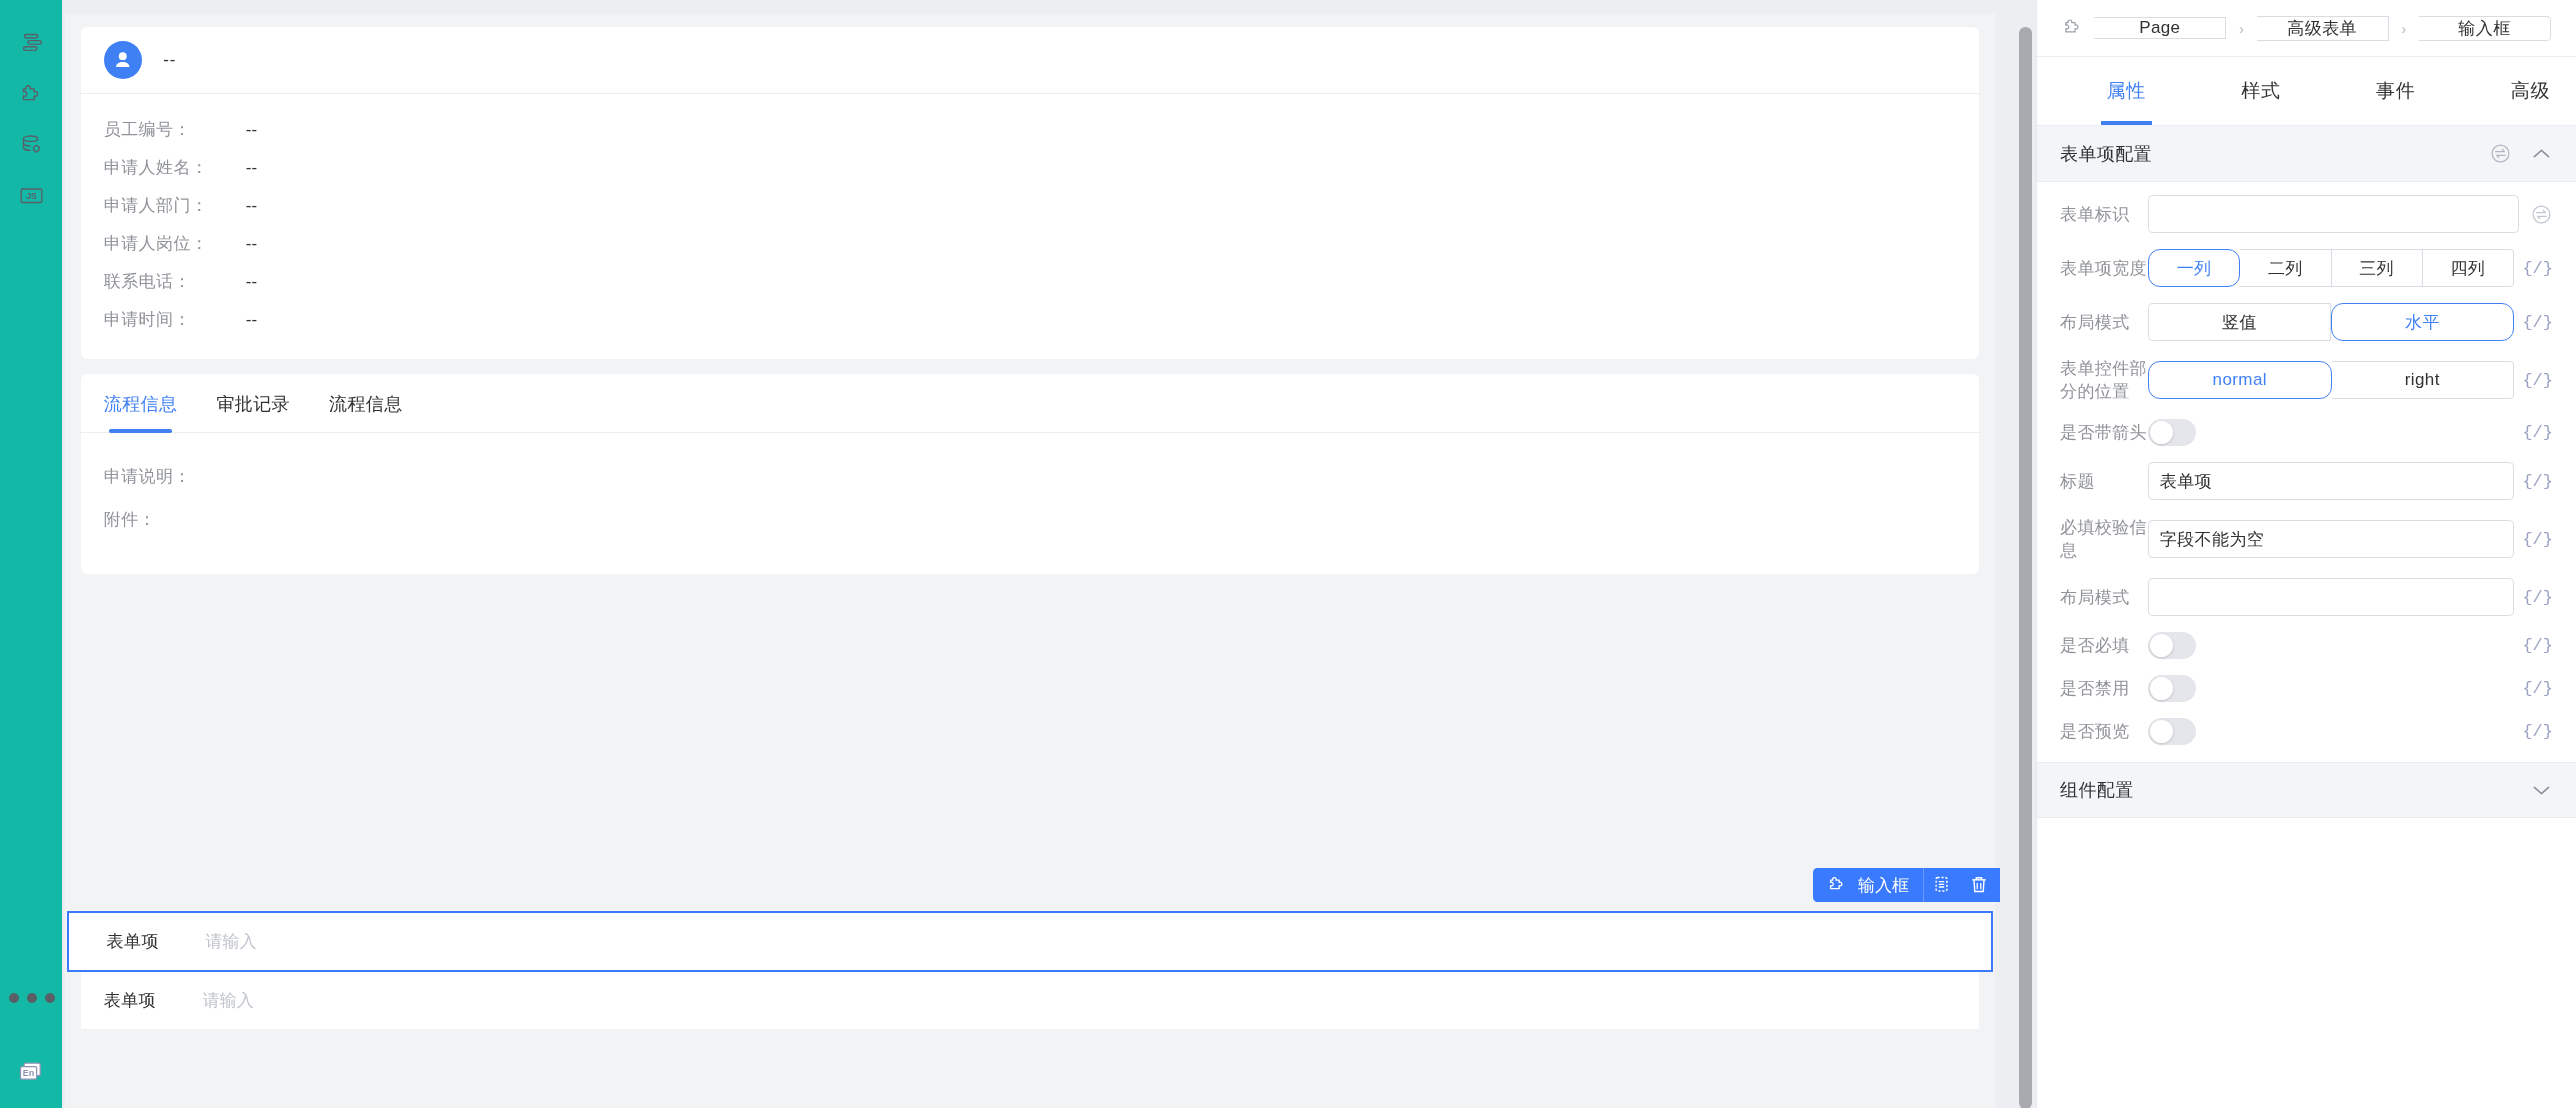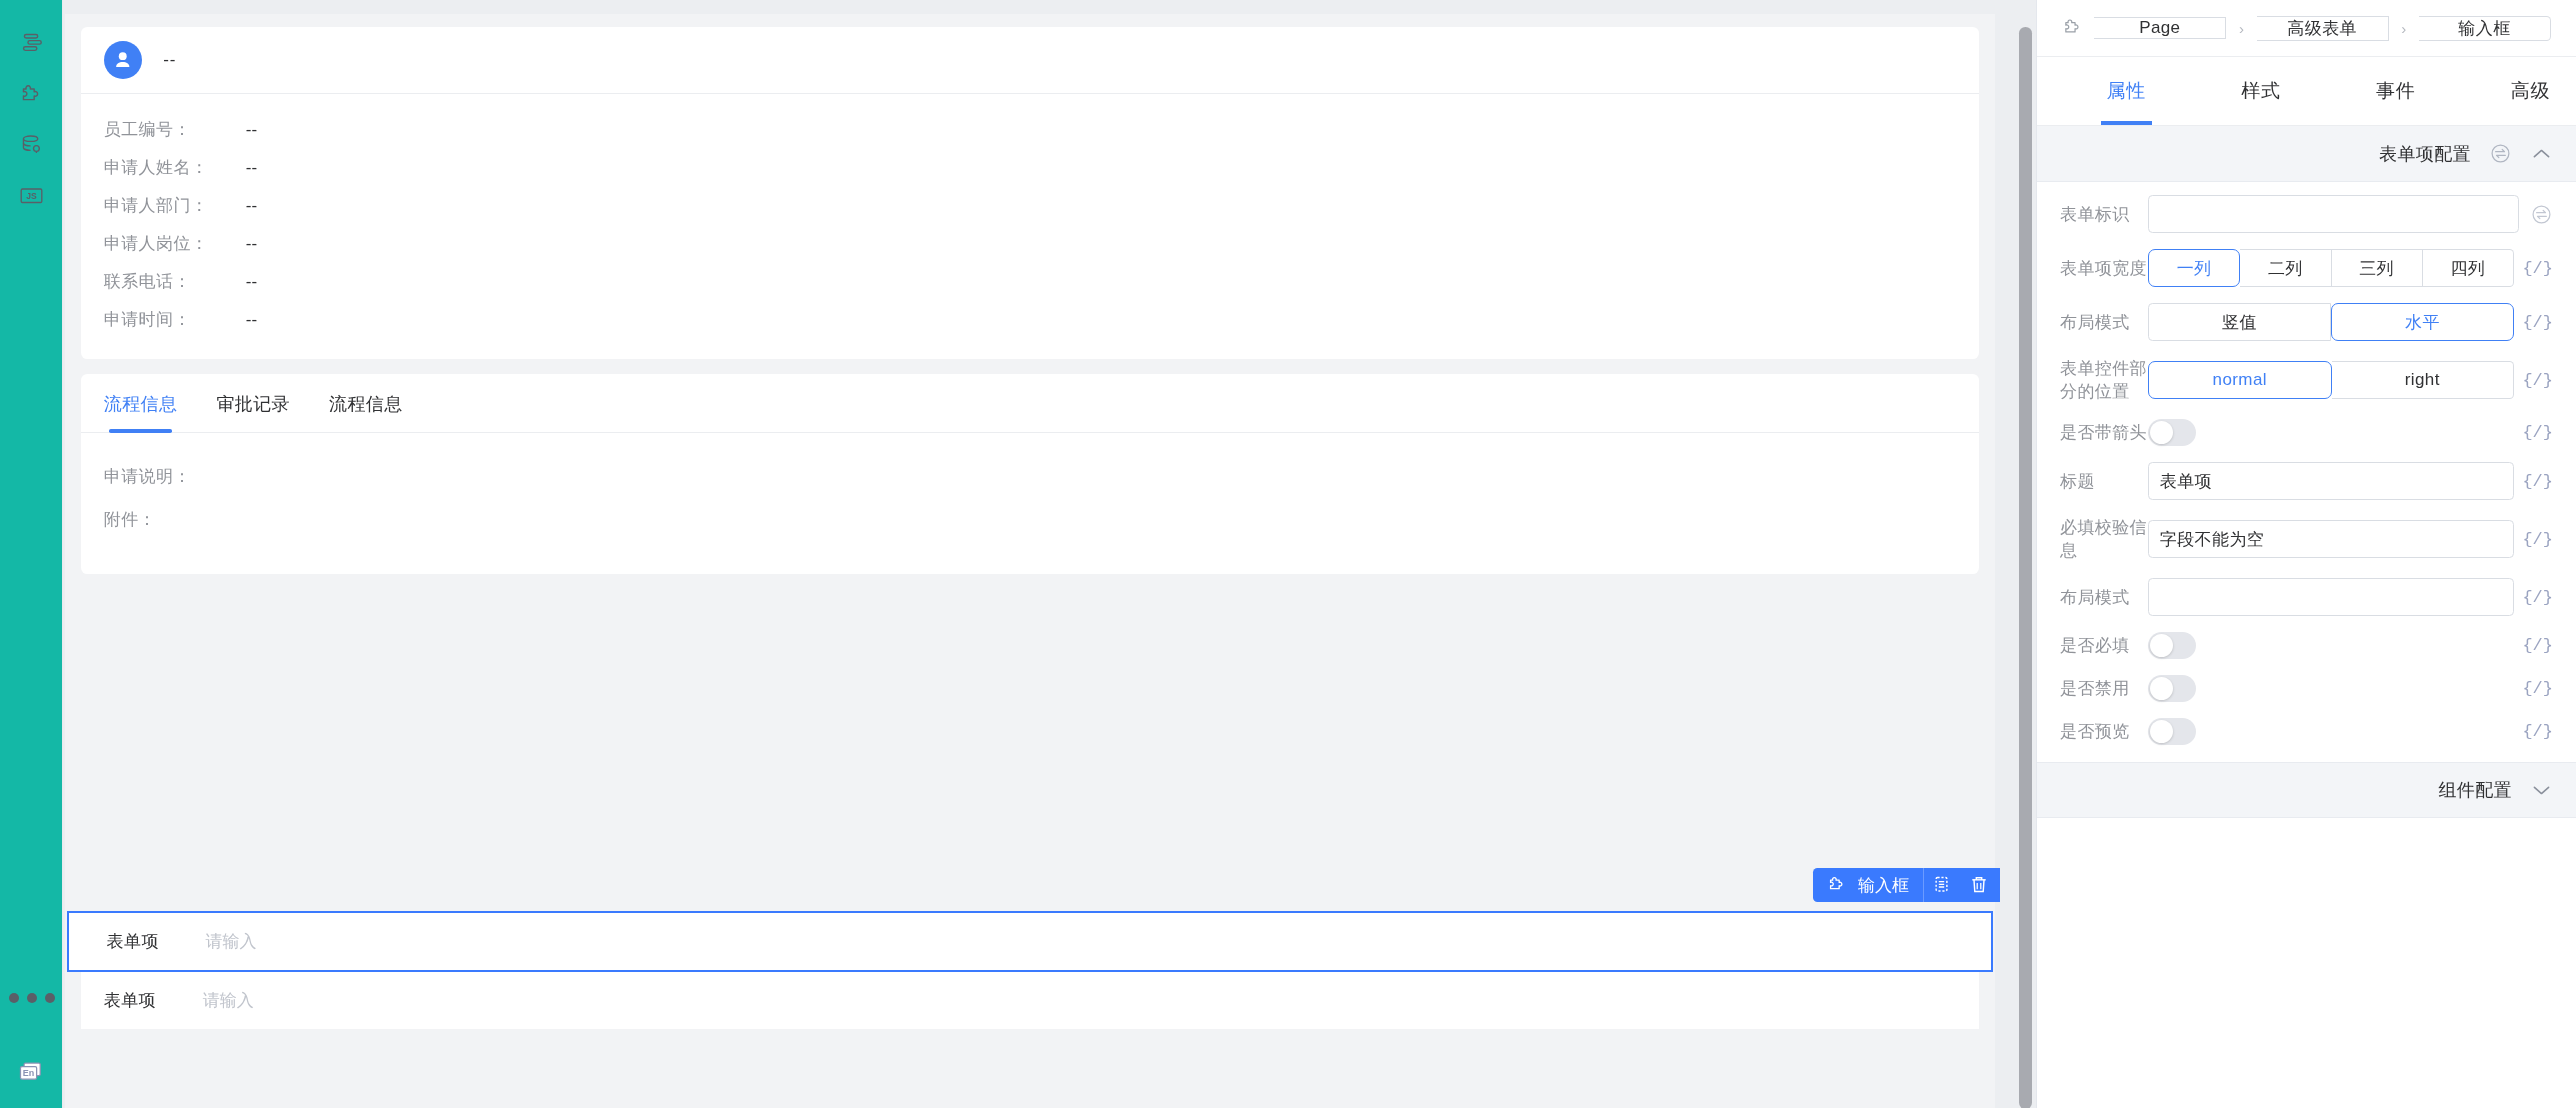--- a/index.html
+++ b/index.html
@@ -127,21 +127,21 @@
   }
   .ptab.active{color:#4080f5;}
   .ptab.active:after{
     content:"";position:absolute;left:22%;right:22%;bottom:0;height:4.5px;background:#4080f5;
   }
   .sec-head{
     height:56px;background:#f3f5f8;border-bottom:0.9px solid #e8ebf0;
     display:flex;align-items:center;padding:0 23px;box-sizing:border-box;
     font-size:18px;color:#303133;letter-spacing:0.4px;
   }
-  .sec-head .grow{flex:1;text-align:right;}
+  .sec-head .grow{flex:1;}
   .sec-head .hico{display:flex;align-items:center;margin-left:18px;cursor:pointer;}
   .sec-body{padding:5.4px 0 9px 0;}
   .prow{display:flex;align-items:center;padding:8px 23px 8px 23px;box-sizing:border-box;}
   .plabel{
     width:88px;flex:0 0 88px;color:#909399;font-size:17px;line-height:23px;letter-spacing:0.4px;
   }
   .pctl{flex:1;display:flex;align-items:center;min-width:0;}
   .code-btn{
     width:39px;flex:0 0 39px;text-align:right;color:#9aa3c0;font-size:17px;
     font-family:"Liberation Mono","DejaVu Sans Mono",monospace;cursor:pointer;
@@ -154,21 +154,21 @@
   .inp.empty{color:#c0c4cc;}
   .swapbtn{margin-left:10.8px;display:flex;align-items:center;cursor:pointer;}
   .seg-group{display:flex;flex:1;height:38px;}
   .seg{
     flex:1;border:0.9px solid #d9dde3;border-left:none;background:#fff;
     display:flex;align-items:center;justify-content:center;
     font-size:17px;color:#303133;cursor:pointer;box-sizing:border-box;letter-spacing:0.4px;
   }
   .seg:first-child{border-left:0.9px solid #d9dde3;border-radius:4.5px 0 0 4.5px;}
   .seg:last-child{border-radius:0 4.5px 4.5px 0;}
-  .seg.on{color:#4080f5;border:0.9px solid #4080f5;border-radius:7px;z-index:2;}
+  .seg.on{color:#4080f5;border:0.9px solid #4080f5;border-radius:12px;z-index:2;}
   .toggle{
     width:48px;height:27px;border-radius:13.5px;background:#e4e6eb;position:relative;
     cursor:pointer;flex:0 0 48px;
   }
   .toggle i{
     position:absolute;left:1.8px;top:1.8px;width:23px;height:23px;border-radius:50%;
     background:#fff;box-shadow:0 0.9px 2.7px rgba(0,0,0,.18);display:block;
   }
   .sec-head.collapsed{border-top:0.9px solid #e8ebf0;}
   .panel-rest{flex:1;background:#fff;}

